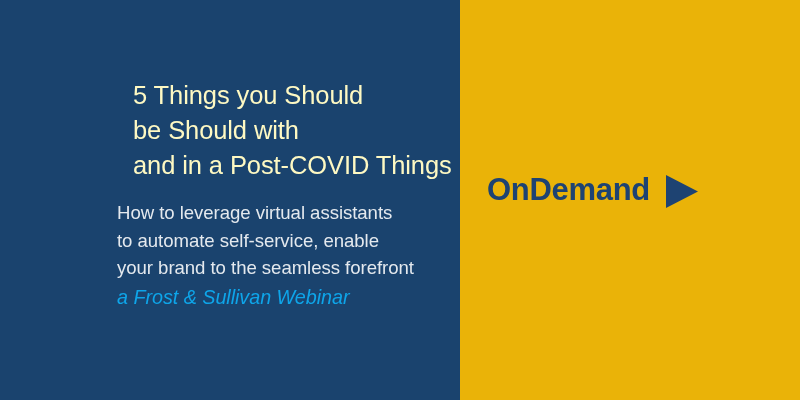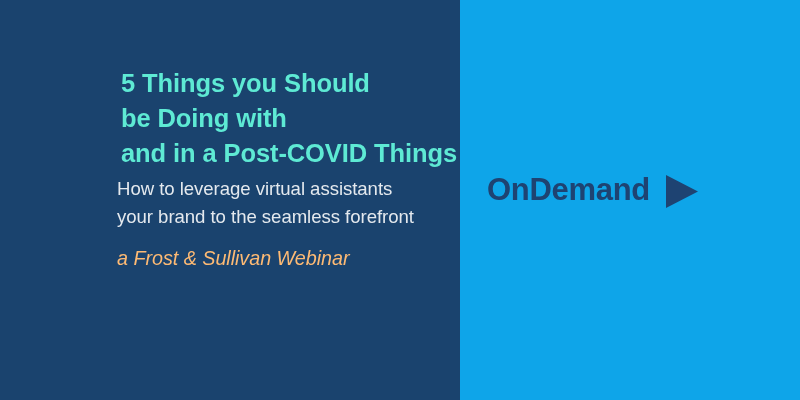--- a/index.html
+++ b/index.html
@@ -31,25 +31,25 @@
   }
 
   #promo-text-block {
     position: absolute;
     left: 117px;
     top: 62px;
     width: 340px;
   }
 
   #headline {
-    margin: 4px;
+    margin: 16px;
     padding: 0;
-    color: #5eead4;
+    color: #fef9c3;
     font-size: 25.5px;
-    font-weight: bold;
+    font-weight: normal;
     line-height: 35px;
     letter-spacing: -0.1px;
     white-space: nowrap;
   }
   #headline .hl-line {
     display: block;
   }
 
   #subheadline {
     margin: 0;
@@ -61,34 +61,34 @@
     line-height: 27.5px;
     letter-spacing: -0.05px;
     white-space: nowrap;
   }
   #subheadline .sub-line {
     display: block;
   }
 
   #webinar-attribution {
     display: block;
-    margin-top: 14px;
+    margin-top: 1px;
     font-style: italic;
     font-size: 19.8px;
     line-height: 29px;
-    color: #fdba74;
+    color: #0ea5e9;
     white-space: nowrap;
   }
 
   
   #right-panel {
     position: relative;
     width: 340px;
     height: 400px;
-    background: #0ea5e9;
+    background: #eab308;
     flex: 1 1 auto;
   }
 
   #ondemand-group {
     position: absolute;
     left: 27px;   
     top: 170px;
     display: flex;
     align-items: center;
   }
@@ -112,26 +112,27 @@
 <body>
 
 <div id="banner">
 
   <div id="left-panel">
 
     <div id="promo-text-block">
 
       <h1 id="headline">
         <span class="hl-line">5 Things you Should</span>
-        <span class="hl-line">be Doing with</span>
+        <span class="hl-line">be Should with</span>
         <span class="hl-line">and in a Post-COVID Things</span>
       </h1>
 
       <p id="subheadline">
         <span class="sub-line">How to leverage virtual assistants</span>
+        <span class="sub-line">to automate self-service, enable</span>
         <span class="sub-line">your brand to the seamless forefront</span>
         <em id="webinar-attribution">a Frost &amp; Sullivan Webinar</em>
       </p>
 
     </div>
   </div>
 
   <div id="right-panel">
 
     <div id="ondemand-group">

